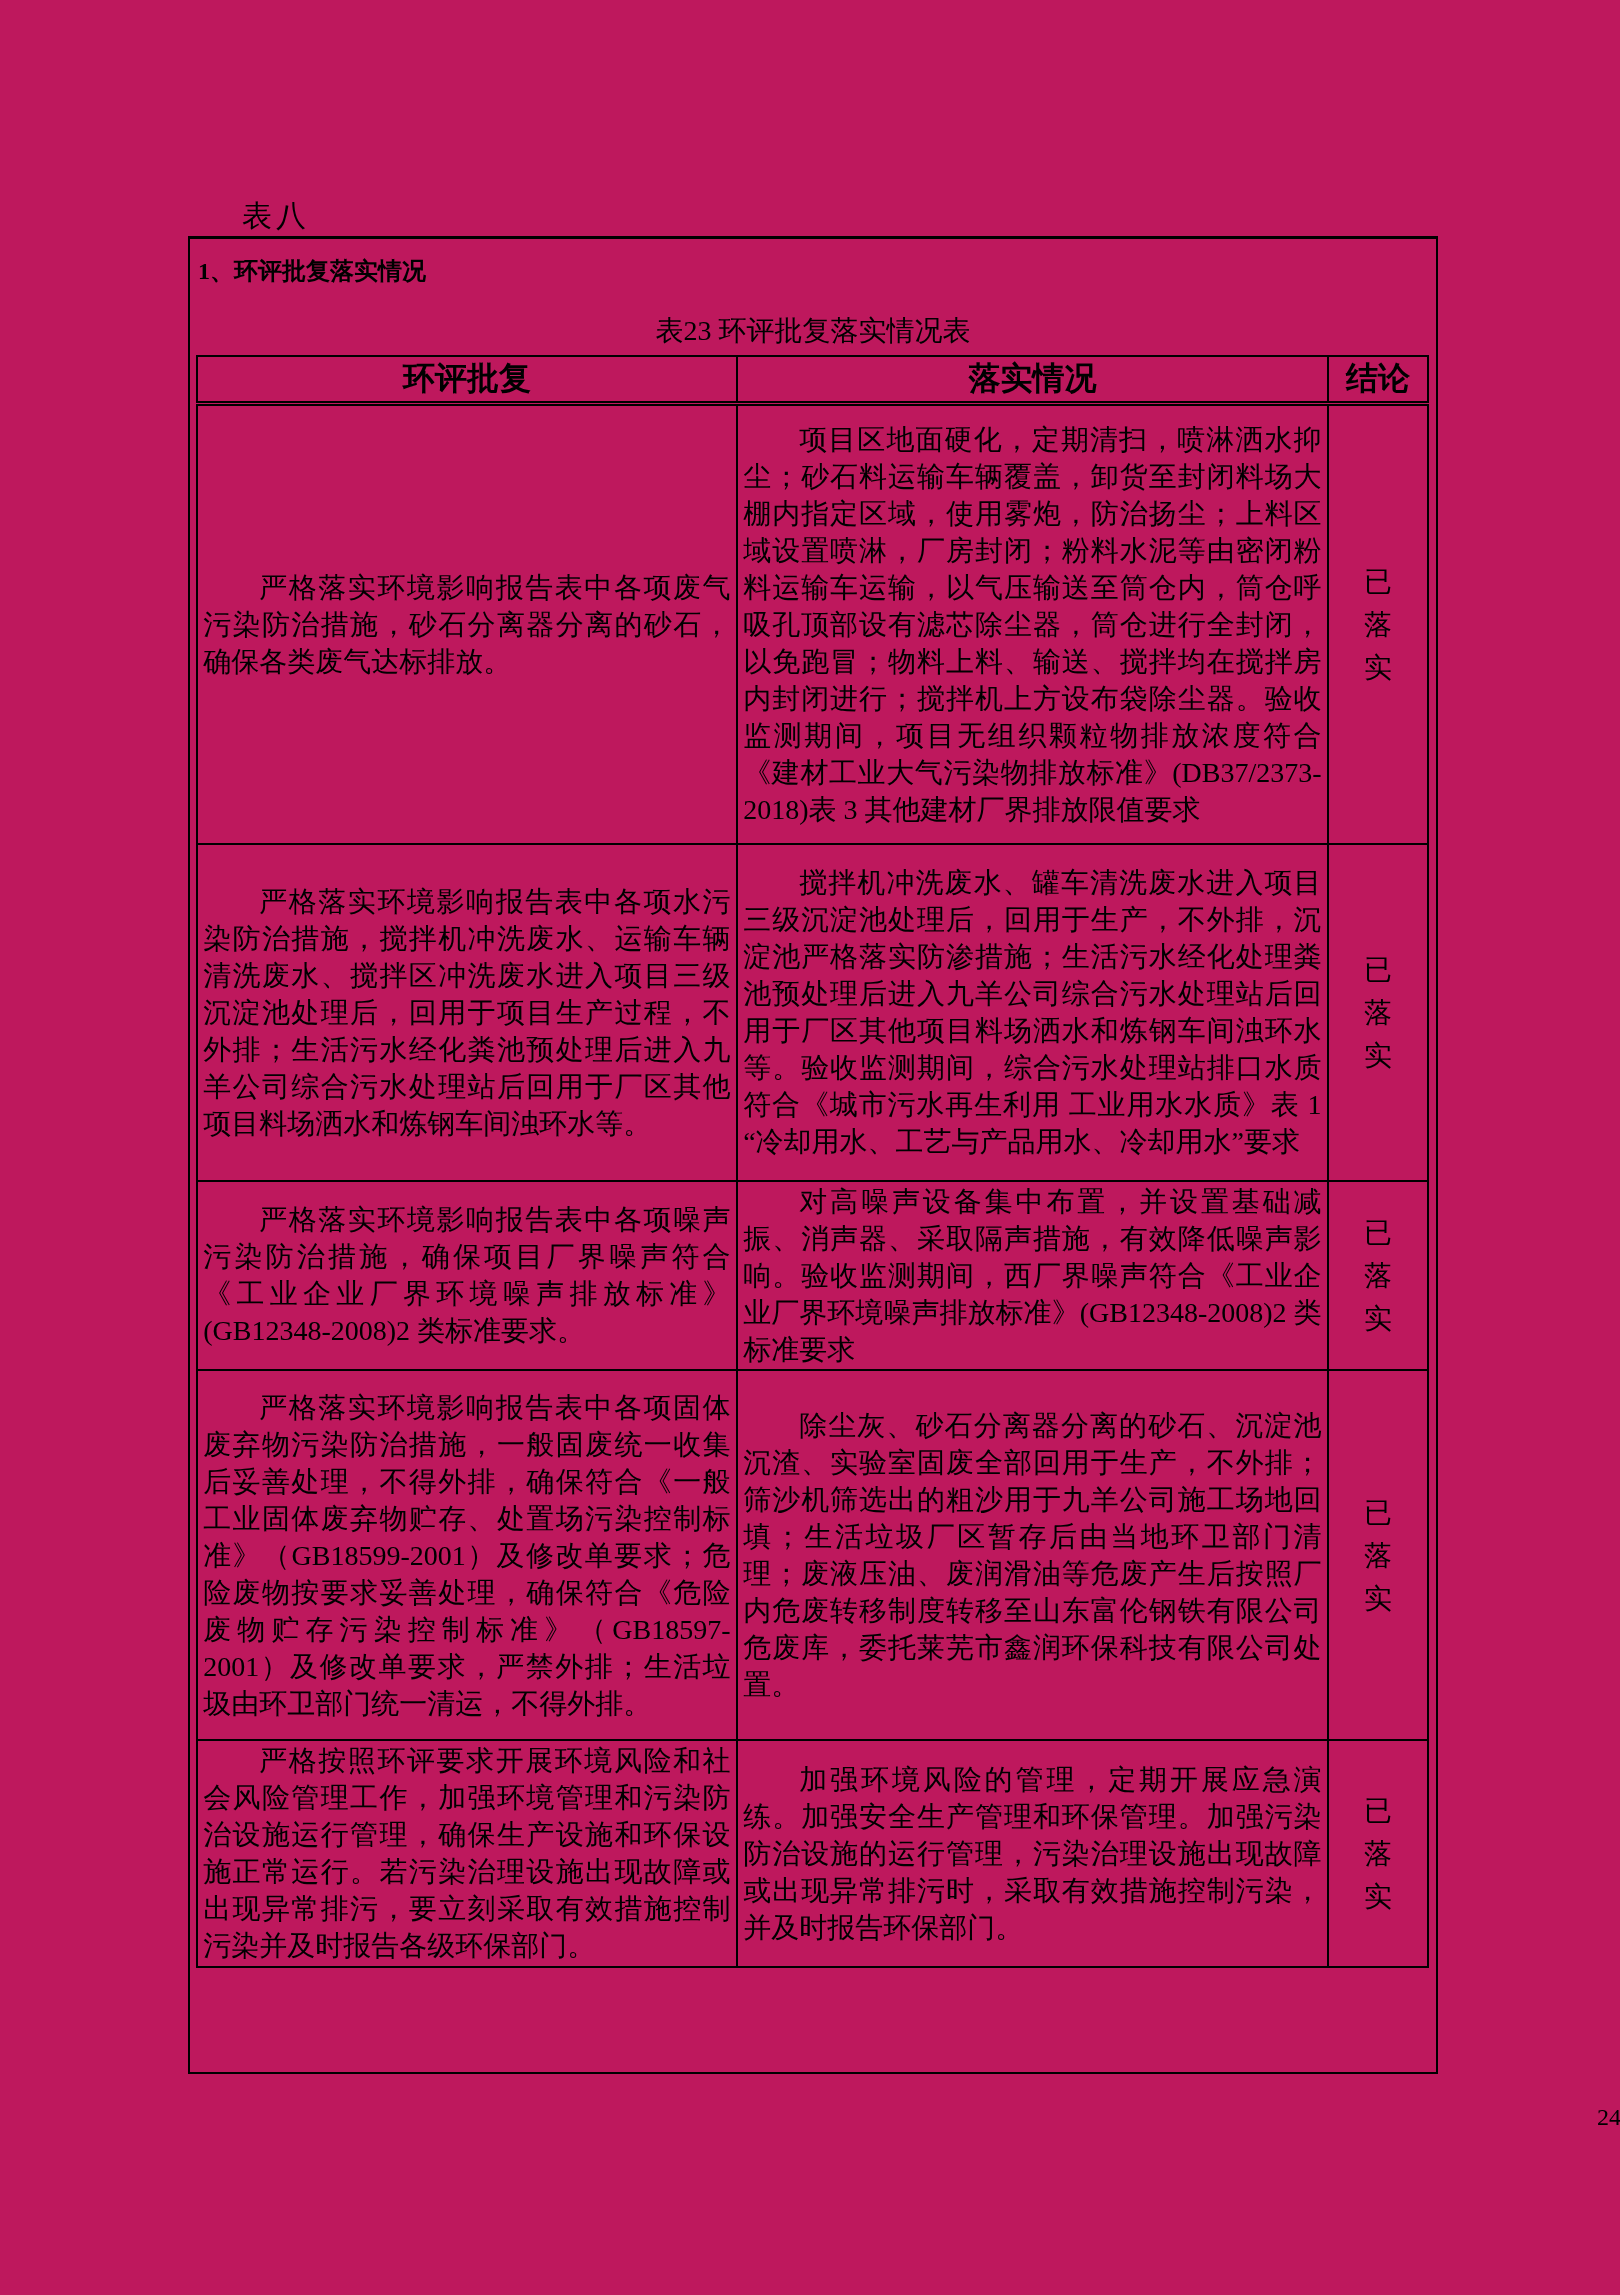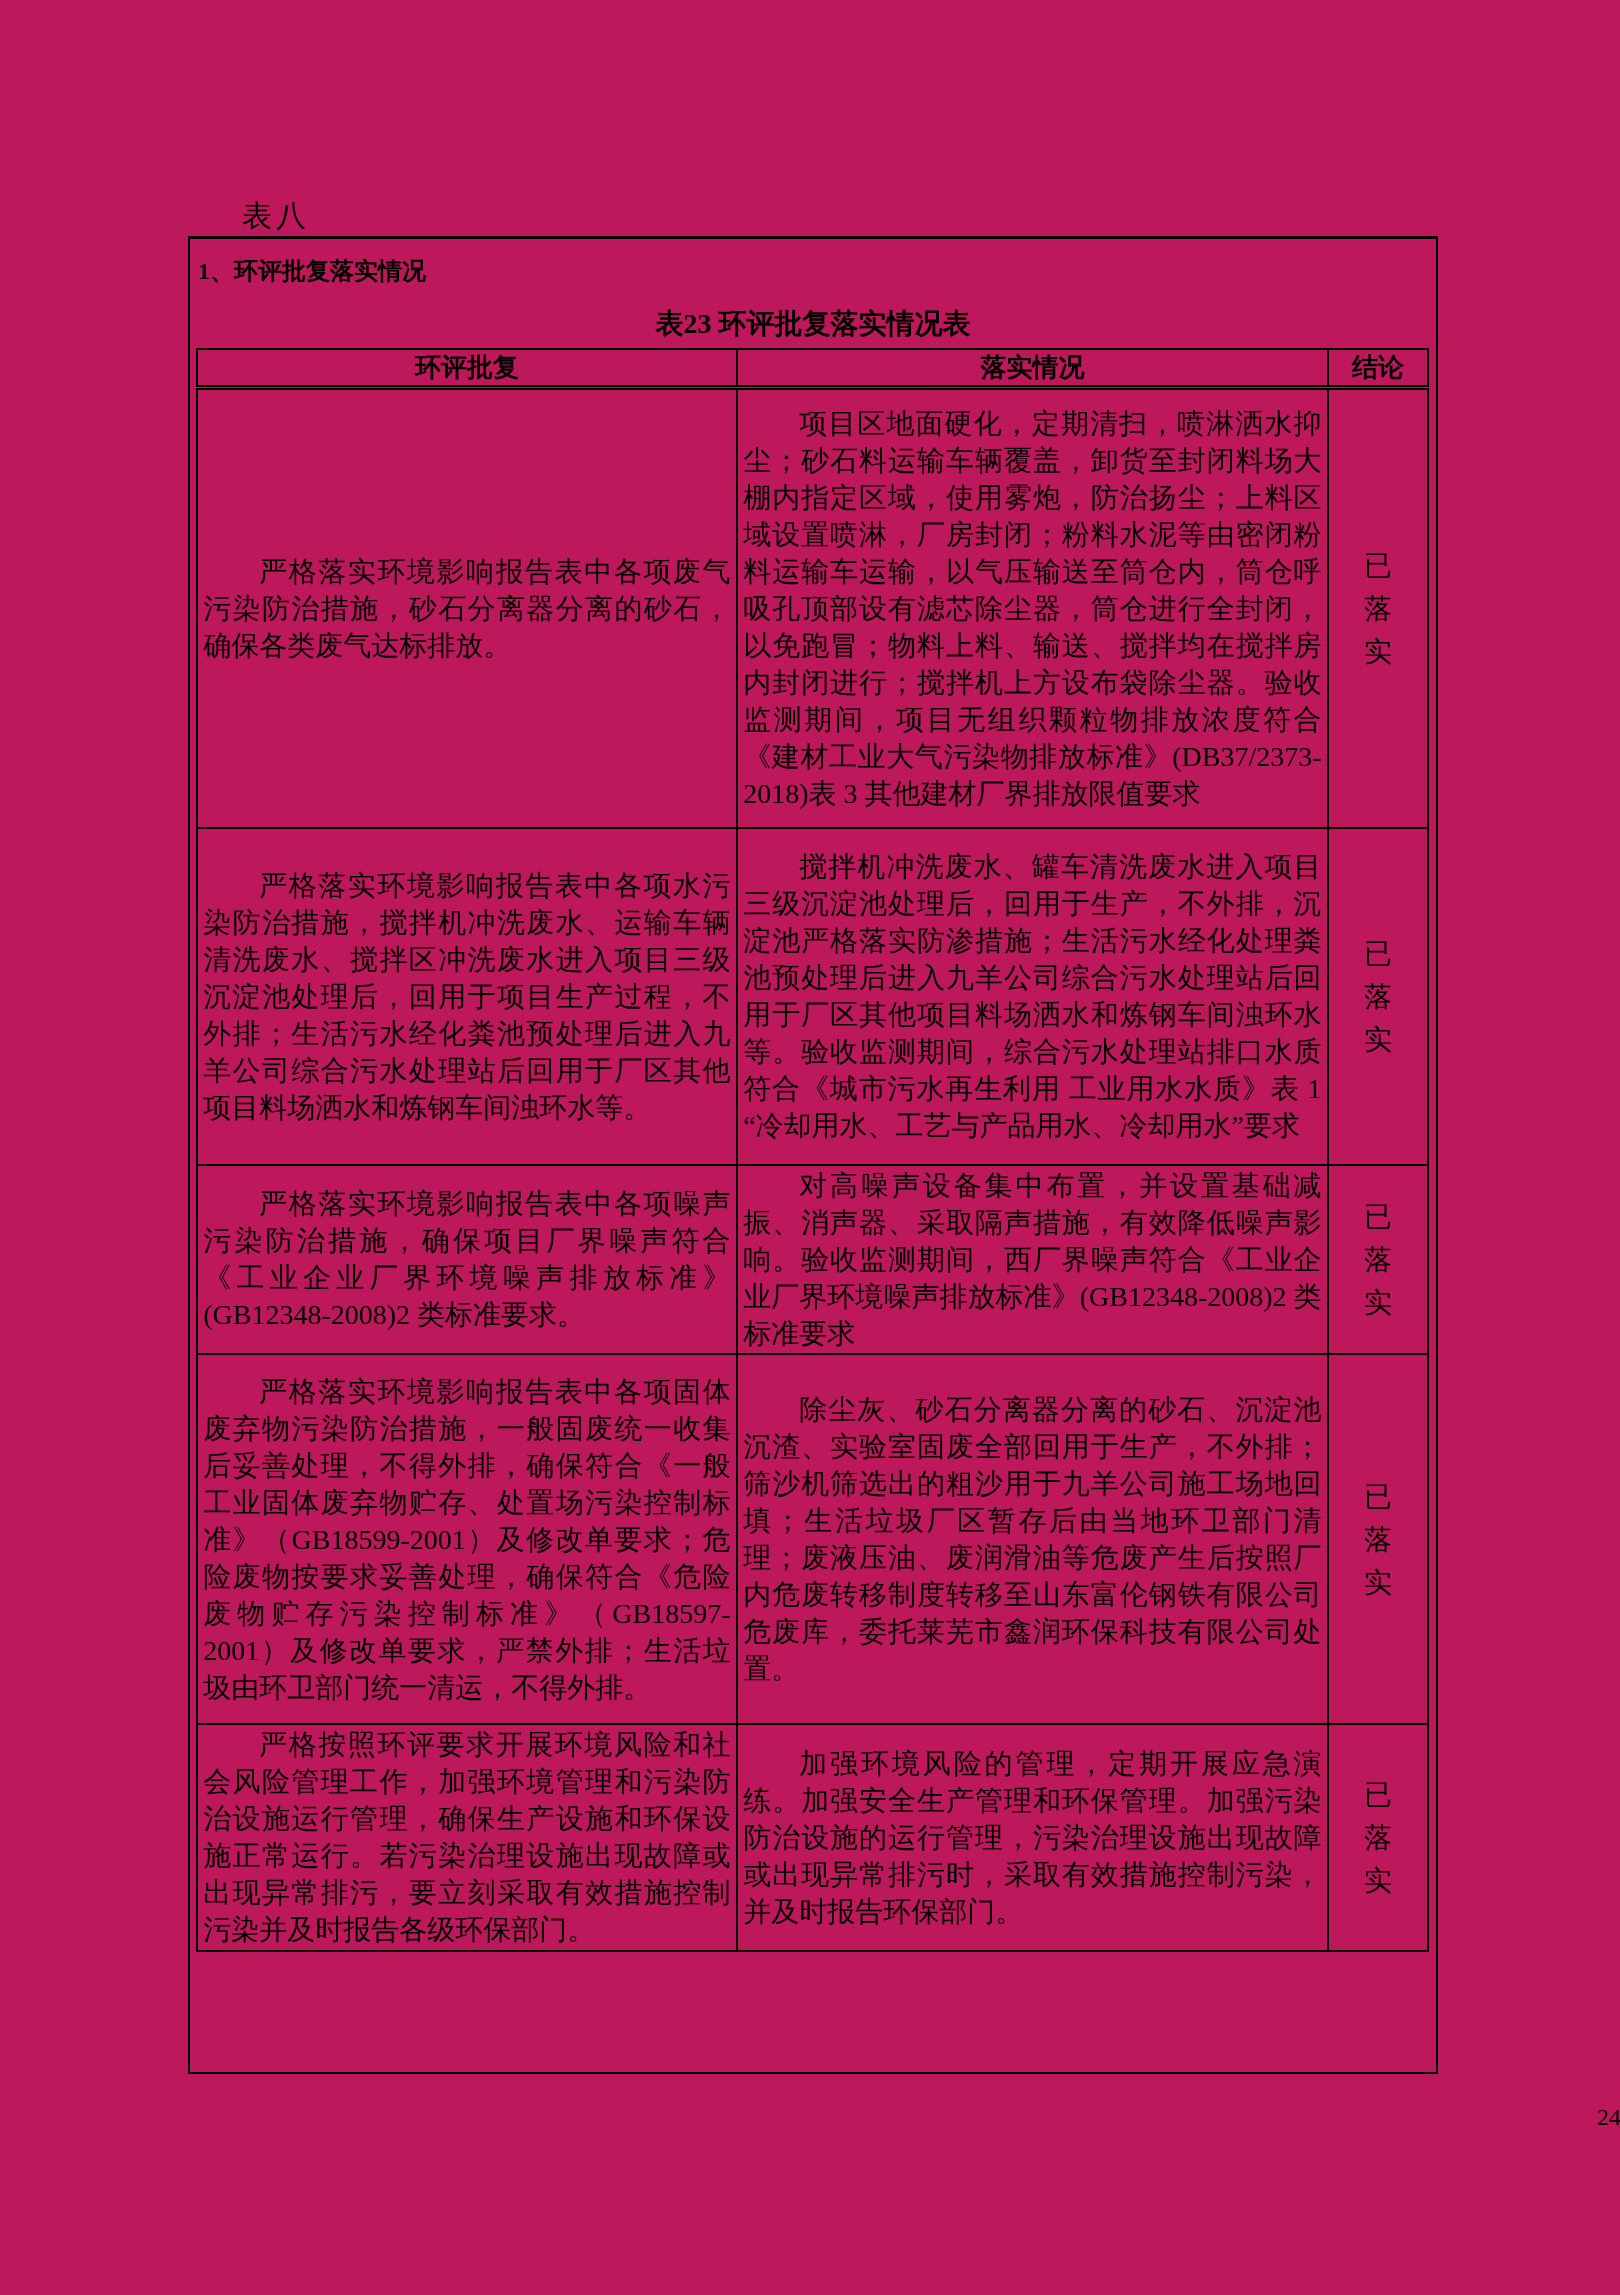--- a/index.html
+++ b/index.html
@@ -18,36 +18,36 @@
     position:absolute; left:188px; top:236px;
     width:1250px; height:1838px;
     border:2.6px solid #000; border-top-width:3.9px;
     box-sizing:border-box;
   }
   .section-heading {
     margin:15.8px 0 0 7.9px;
     font-size:24px; font-weight:bold;
   }
   .table-caption {
-    margin-top:18px;
+    margin-top:25px;
     text-align:center;
-    font-size:28px; font-weight:bold;
+    font-size:28px; font-weight:normal;
   }
   table.approval-table {
     border-collapse:collapse;
     table-layout:fixed;
     width:1232px;
     margin:5.3px 0 0 5.9px;
   }
   col.c1 { width:540px; }
   col.c2 { width:591px; }
   col.c3 { width:100px; }
   th, td { border:2px solid #000; box-sizing:border-box; }
   th {
-    font-size:26px; font-weight:bold;
+    font-size:32px; font-weight:bold;
     height:37px; padding:0 1px;
     text-align:center; vertical-align:middle;
     border-bottom:5.9px double #000;
   }
   td {
     font-size:28px;
     line-height:37px;
     vertical-align:middle;
     padding:1.3px 5.3px;
   }

